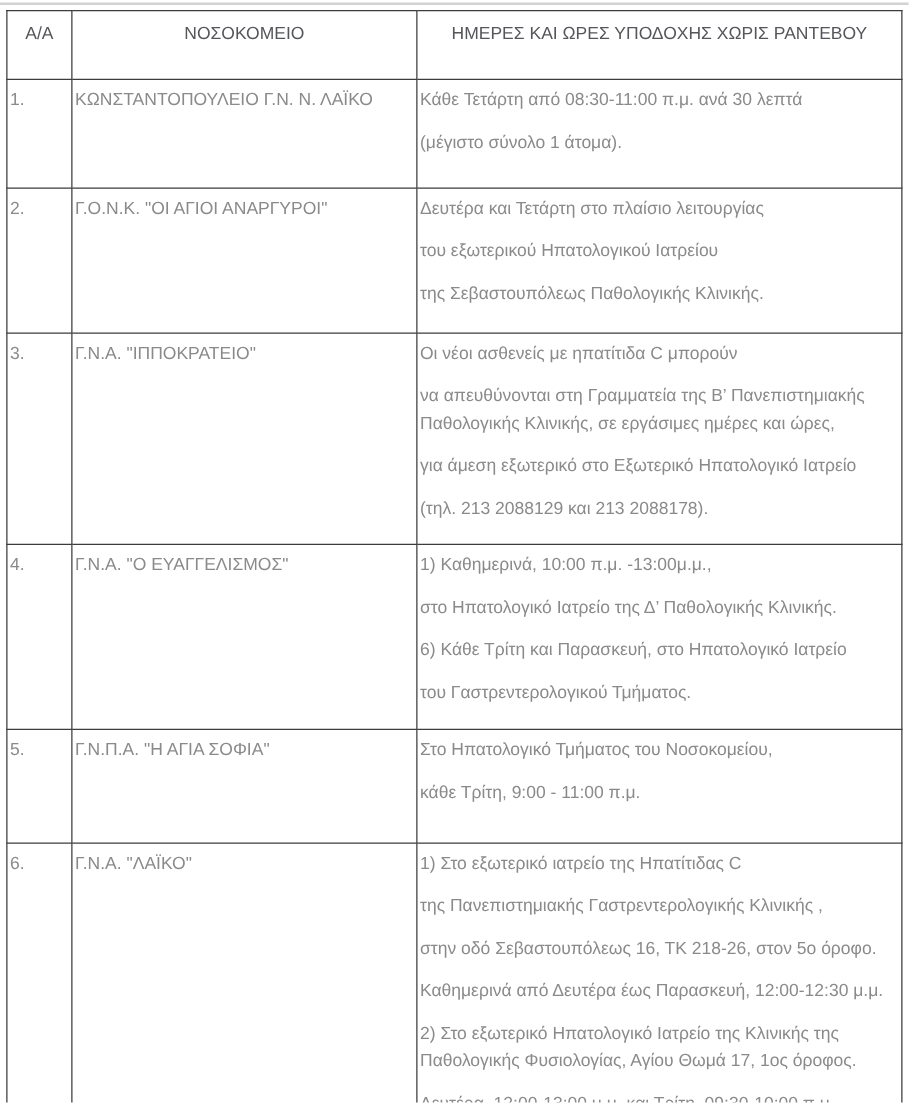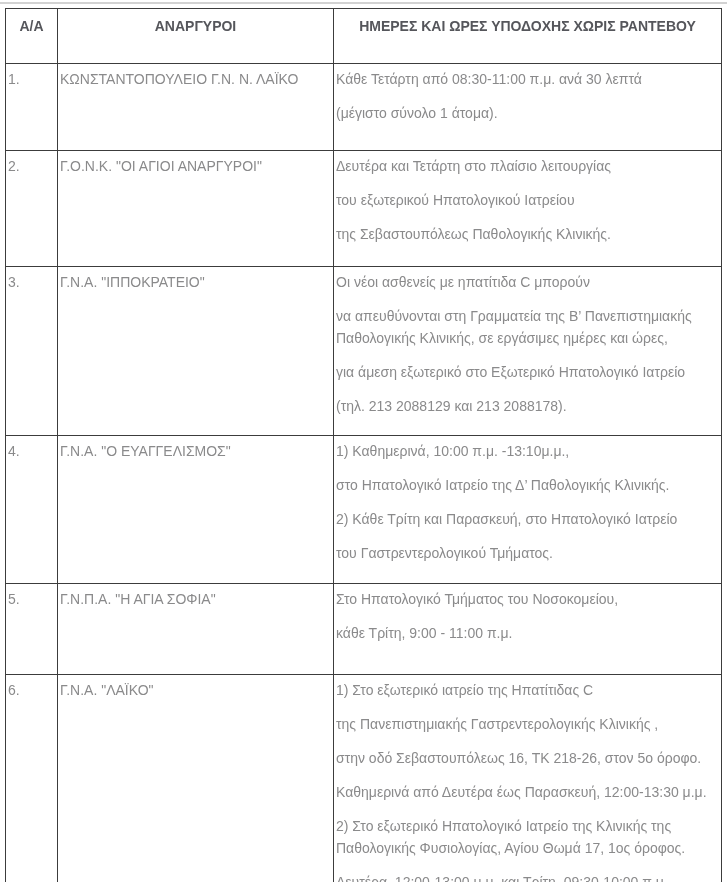--- a/index.html
+++ b/index.html
@@ -39,21 +39,21 @@
   table.hospitals col.c-hospital { width: 276px; }
   table.hospitals col.c-schedule { width: 388px; }
   table.hospitals th,
   table.hospitals td {
     border: 1px solid #3c3c3c;
     vertical-align: top;
     padding: 4px 2px 0 2px;
     overflow: hidden;
   }
   table.hospitals th {
-    font-weight: bold;
+    font-weight: normal;
     color: #55565b;
     text-align: center;
     height: 48px;
     line-height: 22px;
     padding-top: 6px;
   }
   td p {
     margin: 0 0 12px 0;
     line-height: 22px;
   }
@@ -72,21 +72,21 @@
 <div class="table-wrap">
   <table class="hospitals">
     <colgroup>
       <col class="c-index">
       <col class="c-hospital">
       <col class="c-schedule">
     </colgroup>
     <thead>
       <tr>
         <th>Α/Α</th>
-        <th>ΑΝΑΡΓΥΡΟΙ</th>
+        <th>ΝΟΣΟΚΟΜΕΙΟ</th>
         <th>ΗΜΕΡΕΣ ΚΑΙ ΩΡΕΣ ΥΠΟΔΟΧΗΣ ΧΩΡΙΣ ΡΑΝΤΕΒΟΥ</th>
       </tr>
     </thead>
     <tbody>
       <tr class="r1">
         <td>
             <p>1.</p>
           </td>
         <td>
             <p>ΚΩΝΣΤΑΝΤΟΠΟΥΛΕΙΟ Γ.Ν. Ν. ΛΑΪΚΟ</p>
@@ -124,23 +124,23 @@
         </td>
       </tr>
       <tr class="r4">
         <td>
             <p>4.</p>
           </td>
         <td>
             <p>Γ.Ν.Α. "Ο ΕΥΑΓΓΕΛΙΣΜΟΣ"</p>
           </td>
         <td>
-          <p>1) Καθημερινά, 10:00 π.μ. -13:10μ.μ.,</p>
+          <p>1) Καθημερινά, 10:00 π.μ. -13:00μ.μ.,</p>
           <p>στο Ηπατολογικό Ιατρείο της Δ’ Παθολογικής Κλινικής.</p>
-          <p>2) Κάθε Τρίτη και Παρασκευή, στο Ηπατολογικό Ιατρείο</p>
+          <p>6) Κάθε Τρίτη και Παρασκευή, στο Ηπατολογικό Ιατρείο</p>
           <p>του Γαστρεντερολογικού Τμήματος.</p>
         </td>
       </tr>
       <tr class="r5">
         <td>
             <p>5.</p>
           </td>
         <td>
             <p>Γ.Ν.Π.Α. "Η ΑΓΙΑ ΣΟΦΙΑ"</p>
           </td>
@@ -153,21 +153,21 @@
         <td>
             <p>6.</p>
           </td>
         <td>
             <p>Γ.Ν.Α. "ΛΑΪΚΟ"</p>
           </td>
         <td>
           <p>1) Στο εξωτερικό ιατρείο της Ηπατίτιδας C</p>
           <p>της Πανεπιστημιακής Γαστρεντερολογικής Κλινικής ,</p>
           <p>στην οδό Σεβαστουπόλεως 16, ΤΚ 218-26, στον 5ο όροφο.</p>
-          <p>Καθημερινά από Δευτέρα έως Παρασκευή, 12:00-13:30 μ.μ.</p>
+          <p>Καθημερινά από Δευτέρα έως Παρασκευή, 12:00-12:30 μ.μ.</p>
           <p>2) Στο εξωτερικό Ηπατολογικό Ιατρείο της Κλινικής της Παθολογικής Φυσιολογίας, Αγίου Θωμά 17, 1ος όροφος.</p>
           <p>Δευτέρα, 12:00-13:00 μ.μ. και Τρίτη, 09:30-10:00 π.μ.</p>
         </td>
       </tr>
 
     </tbody>
   </table>
 </div>
 
 </body></html>

